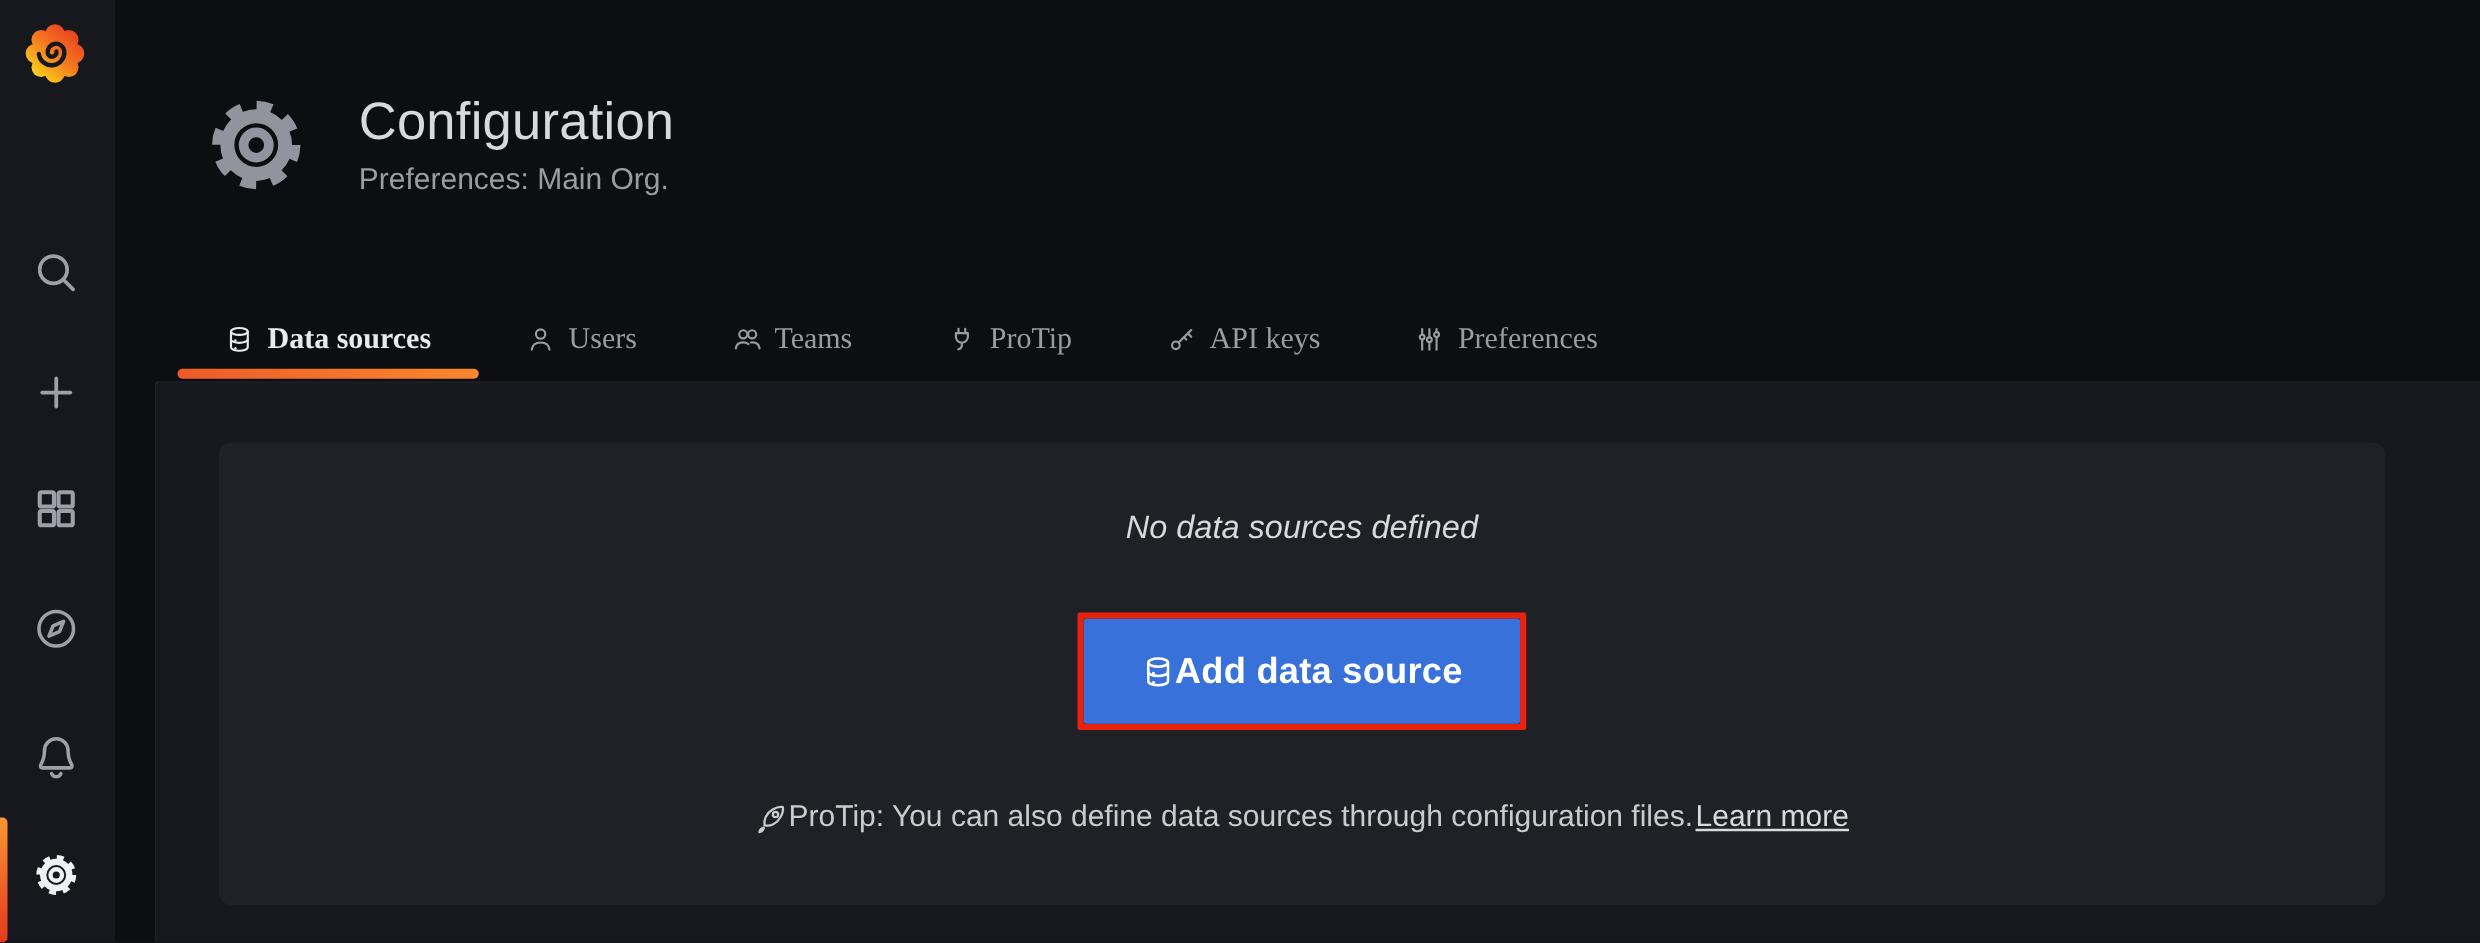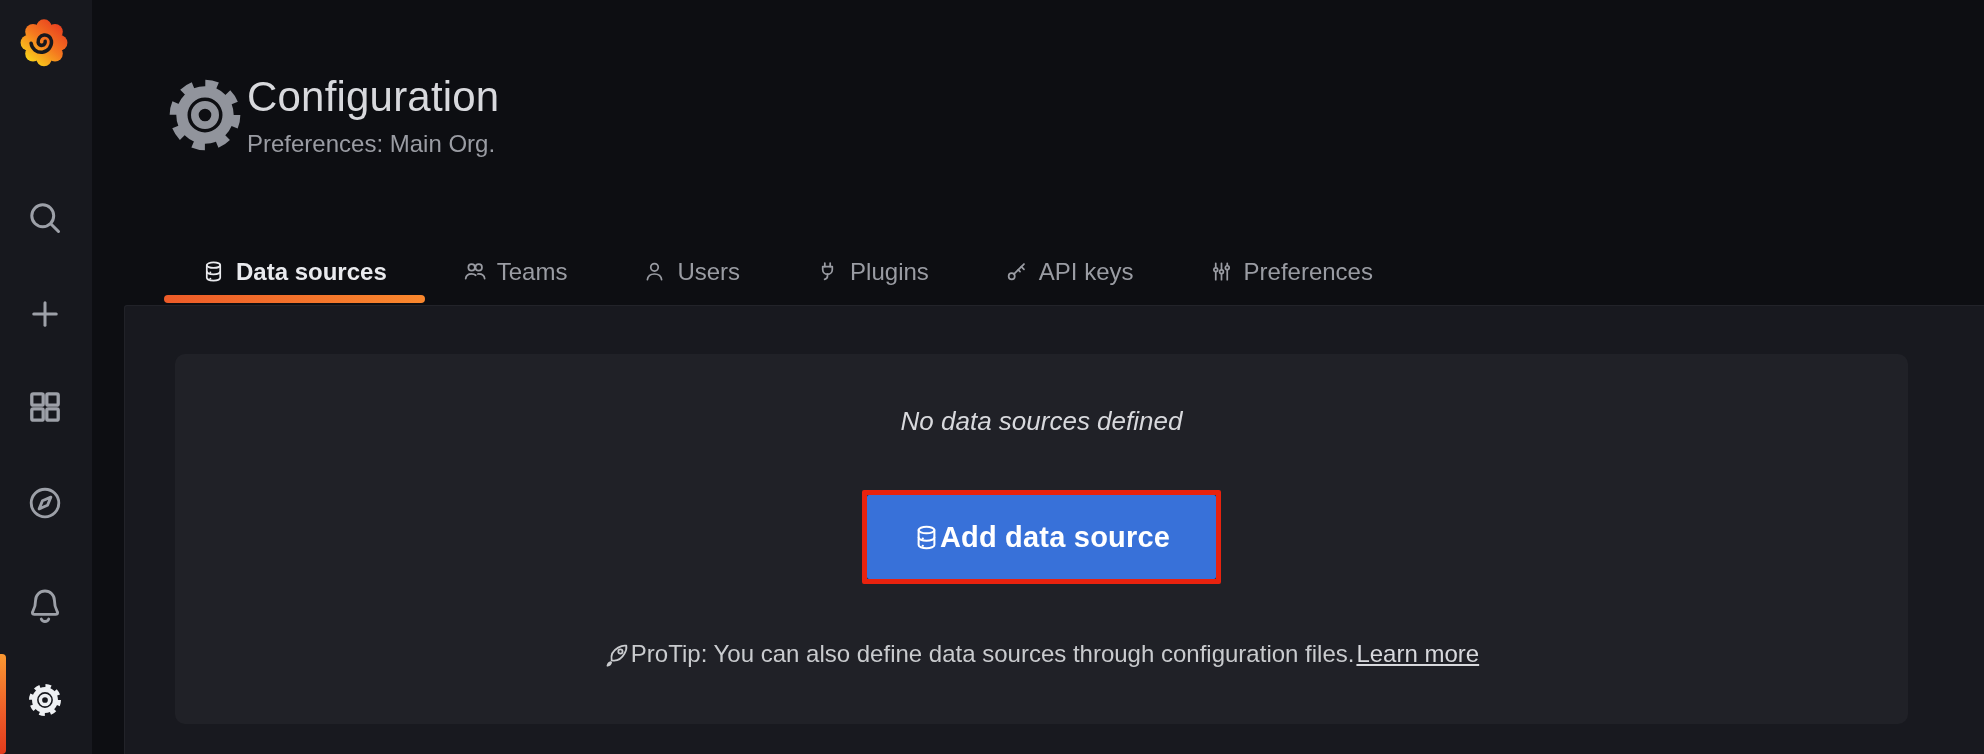--- a/index.html
+++ b/index.html
@@ -16,27 +16,27 @@
   
   .sidebar{position:absolute;left:0;top:0;width:92px;height:754px;background:var(--sidebar-bg);}
   .logo{position:absolute;left:19px;top:17px;width:50px;height:50px;cursor:pointer;}
   .side-icon{position:absolute;left:27px;width:36px;height:36px;color:var(--icon-grey);cursor:pointer;}
   .side-icon.active{color:#eef0f3;left:26px;width:38px;height:38px;}
   .active-bar{position:absolute;left:0;top:654px;width:6px;height:100px;
     border-radius:0 4px 4px 0;
     background:linear-gradient(180deg,#fa9832 0%,var(--accent-start) 60%,#e33b1c 100%);}
 
   
-  .page-header{position:absolute;left:163px;top:73px;display:flex;align-items:flex-start;}
+  .page-header{position:absolute;left:163px;top:73px;display:flex;align-items:center;gap:40px;}
   .header-gear{width:84px;height:84px;color:#91949c;}
   .page-title{font-size:42px;font-weight:500;color:var(--text-primary);letter-spacing:.2px;}
   .page-subtitle{margin-top:9px;font-size:24px;color:var(--text-secondary);}
 
   
-  .tabs{position:absolute;left:164px;top:240px;display:flex;}
+  .tabs{position:absolute;left:142px;top:240px;display:flex;font-family:Liberation Serif, serif;}
   .tab{position:relative;display:inline-flex;align-items:center;gap:11px;height:63px;
     padding:0 38px;font-size:24px;color:var(--text-secondary);cursor:pointer;white-space:nowrap;}
   .tab .tab-icon{width:23px;height:23px;}
   .tab.active{color:#e9eaee;font-weight:bold;}
   .tab.active::after{content:"";position:absolute;left:0;right:0;bottom:0;height:8px;border-radius:4px;
     background:linear-gradient(90deg,var(--accent-start),var(--accent-end));}
 
   
   .panel{position:absolute;left:124px;top:305px;width:1968px;height:449px;background:var(--panel-bg);
     border:1px solid rgba(255,255,255,.045);border-bottom:none;border-radius:3px 3px 0 0;text-decoration:underline;}
@@ -142,41 +142,41 @@
       <ellipse cx="12" cy="5.4" rx="7" ry="2.9"></ellipse>
       <path d="M5 5.4v6.6c0 1.6 3.1 2.9 7 2.9s7-1.3 7-2.9V5.4"></path>
       <path d="M5 12v6.6c0 1.6 3.1 2.9 7 2.9s7-1.3 7-2.9V12"></path>
       <circle cx="8.7" cy="12.9" r="1" fill="currentColor" stroke="none"></circle>
       <circle cx="8.7" cy="19.4" r="1" fill="currentColor" stroke="none"></circle>
     </svg>
     <span>Data sources</span>
   </div>
   <div class="tab">
     <svg class="tab-icon" viewBox="0 0 24 24" fill="none" stroke="currentColor" stroke-width="1.8" stroke-linecap="round">
+      <circle cx="12" cy="7.6" r="3.9"></circle>
+      <path d="M4.6 20.5c.5-3.8 3.5-5.9 7.4-5.9s6.9 2.1 7.4 5.9"></path>
+    </svg>
+    <span>Users</span>
+  </div>
+  <div class="tab">
+    <svg class="tab-icon" viewBox="0 0 24 24" fill="none" stroke="currentColor" stroke-width="1.8" stroke-linecap="round">
       <circle cx="9" cy="7.8" r="3.4"></circle>
       <path d="M2.8 19.5c.4-3.2 2.9-5 6.2-5 1.7 0 3.2.5 4.3 1.4"></path>
       <circle cx="16.4" cy="7.8" r="3.4"></circle>
       <path d="M15.4 14.6c.3 0 .7-.1 1-.1 3.3 0 5.8 1.8 6.2 5"></path>
     </svg>
     <span>Teams</span>
   </div>
   <div class="tab">
-    <svg class="tab-icon" viewBox="0 0 24 24" fill="none" stroke="currentColor" stroke-width="1.8" stroke-linecap="round">
-      <circle cx="12" cy="7.6" r="3.9"></circle>
-      <path d="M4.6 20.5c.5-3.8 3.5-5.9 7.4-5.9s6.9 2.1 7.4 5.9"></path>
-    </svg>
-    <span>Users</span>
-  </div>
-  <div class="tab">
     <svg class="tab-icon" viewBox="0 0 24 24" fill="none" stroke="currentColor" stroke-width="1.8" stroke-linecap="round" stroke-linejoin="round">
       <path d="M9.2 3.2v3.6M14.8 3.2v3.6"></path>
       <path d="M7 6.8h10v3a5 5 0 0 1-10 0z"></path>
       <path d="M12 14.8v2c0 2-1.2 3-3 3.4"></path>
     </svg>
-    <span>Plugins</span>
+    <span>ProTip</span>
   </div>
   <div class="tab">
     <svg class="tab-icon" viewBox="0 0 24 24" fill="none" stroke="currentColor" stroke-width="1.8" stroke-linecap="round">
       <circle cx="7" cy="17" r="3.2"></circle>
       <path d="M9.3 14.7L19.8 4.2"></path>
       <path d="M17 7l2.8 2.8"></path>
       <path d="M13.8 10.2l1.9 1.9"></path>
     </svg>
     <span>API keys</span>
   </div>

